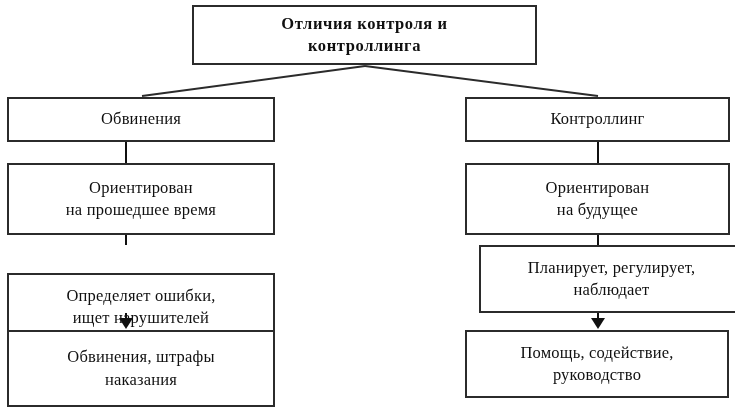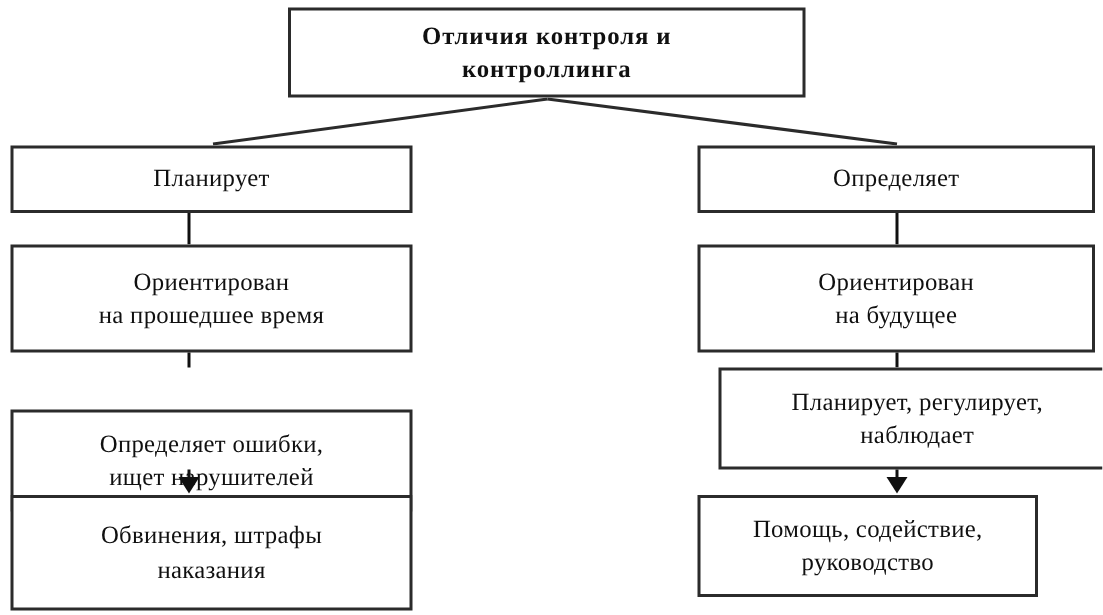--- a/index.html
+++ b/index.html
@@ -70,21 +70,21 @@
     <line x1="365" y1="66" x2="142" y2="96" stroke="#2b2b2b" stroke-width="2"></line>
     <line x1="365" y1="66" x2="598" y2="96" stroke="#2b2b2b" stroke-width="2"></line>
   </svg>
 
   <div class="node title" style="left:192px; top:5px; width:345px; height:60px;">
     <span class="label">Отличия контроля и
 контроллинга</span>
   </div>
 
   <div class="node" style="left:7px; top:97px; width:268px; height:45px;">
-    <span class="label">Планирует</span>
+    <span class="label">Обвинения</span>
   </div>
 
   <div class="connector-v" style="left:125px; top:142px; height:21px;"></div>
 
   <div class="node" style="left:7px; top:163px; width:268px; height:72px;">
     <span class="label">Ориентирован
 на прошедшее время</span>
   </div>
 
   <div class="connector-v" style="left:125px; top:235px; height:10px;"></div>
@@ -96,38 +96,38 @@
 
   <div class="connector-v" style="left:125px; top:313px; height:9px;"></div>
   <div class="arrow-head" style="left:119px; top:318px;"></div>
 
   <div class="node" style="left:7px; top:330px; width:268px; height:77px;">
     <span class="label">Обвинения, штрафы
 наказания</span>
   </div>
 
   <div class="node" style="left:465px; top:97px; width:265px; height:45px;">
-    <span class="label">Определяет</span>
+    <span class="label">Контроллинг</span>
   </div>
 
   <div class="connector-v" style="left:597px; top:142px; height:21px;"></div>
 
   <div class="node" style="left:465px; top:163px; width:265px; height:72px;">
     <span class="label">Ориентирован
 на будущее</span>
   </div>
 
   <div class="connector-v" style="left:597px; top:235px; height:10px;"></div>
 
   <div class="node" style="left:465px; top:245px; width:265px; height:68px;margin-left:14px;">
     <span class="label">Планирует, регулирует,
 наблюдает</span>
   </div>
 
   <div class="connector-v" style="left:597px; top:313px; height:9px;"></div>
   <div class="arrow-head" style="left:591px; top:318px;"></div>
 
-  <div class="node" style="left:465px; top:330px; width:227px; height:68px;">
+  <div class="node" style="left:465px; top:330px; width:264px; height:68px;">
     <span class="label">Помощь, содействие,
 руководство</span>
   </div>
 
 </div>
 
 </body></html>

